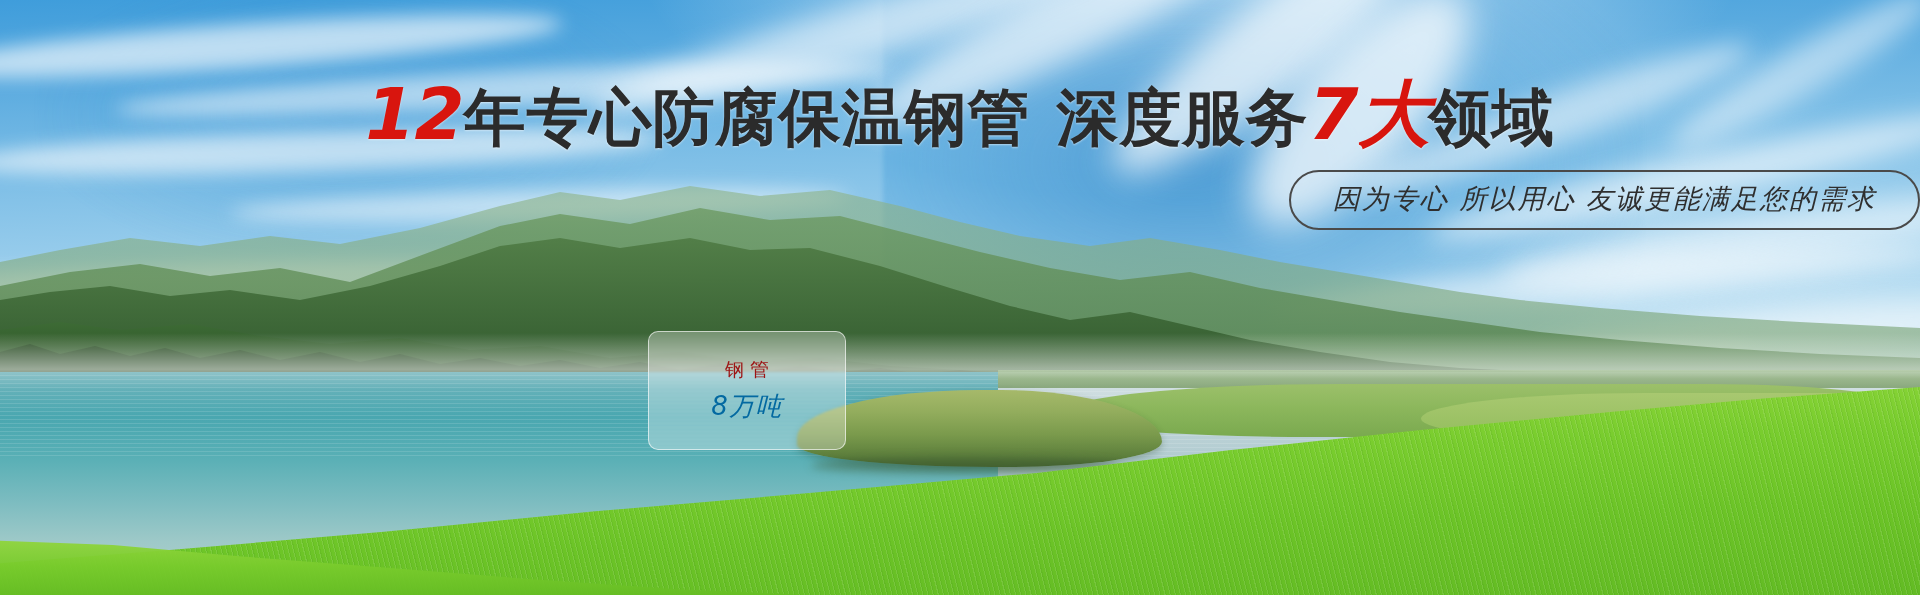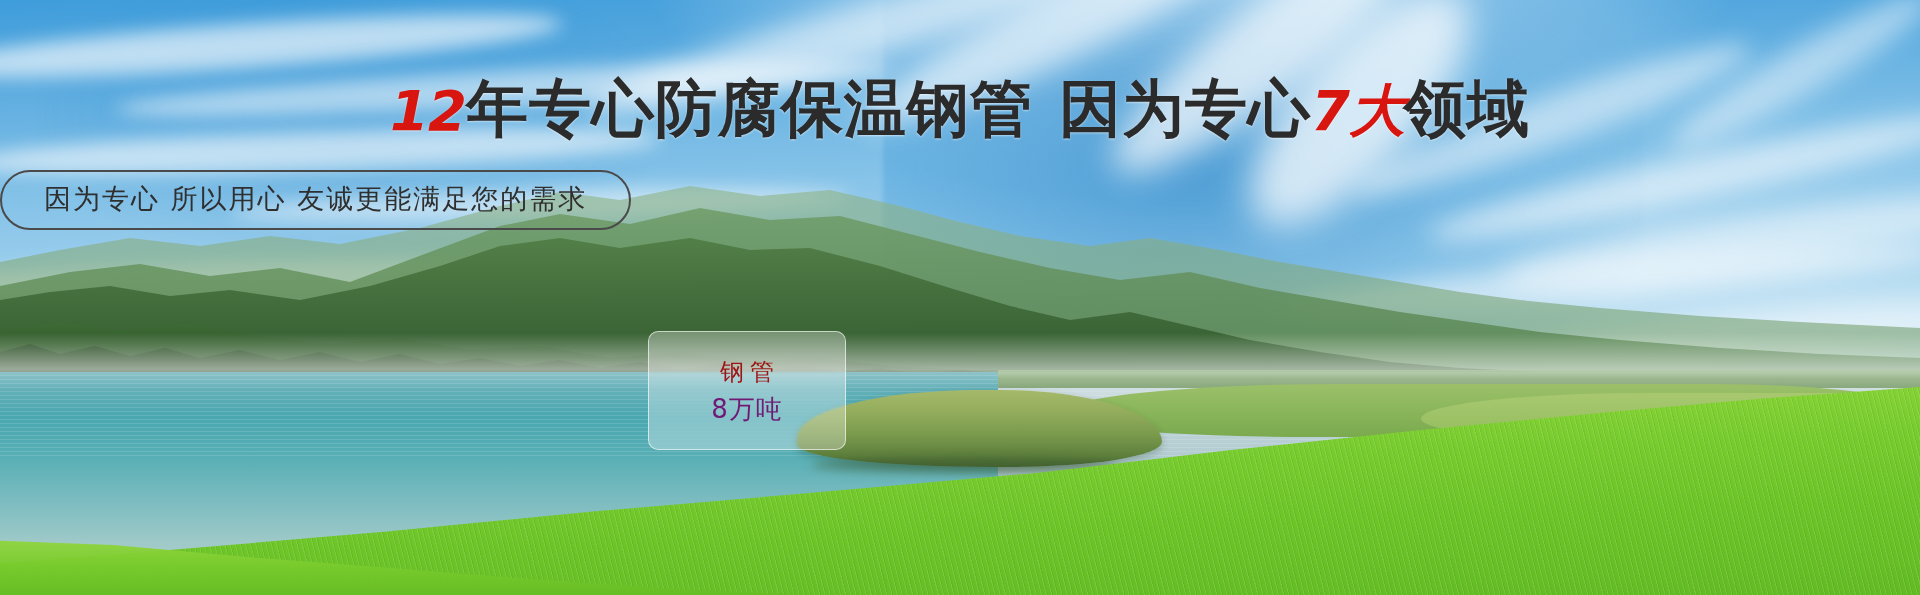--- a/index.html
+++ b/index.html
@@ -198,31 +198,31 @@
     font-size:62px;
     font-weight:bold;
     letter-spacing:1px;
     line-height:1;
     white-space:nowrap;
     color:#2b2b2b;
     text-shadow:0 1px 2px rgba(255,255,255,.5);
   }
   .headline .red {
     color:#d8150e;
-    font-size:56px;
+    font-size:72px;
     font-style:italic;
     font-weight:bold;
     letter-spacing:-1px;
   }
   .headline .gapspace { display:inline-block; width:26px; }
 
   .subtitle-wrap {
     position:absolute; left:0; top:170px;
     width:100%;
-    display:flex; justify-content:flex-start;
+    display:flex; justify-content:flex-end;font-style:italic;
   }
   .subtitle {
     display:inline-block;
     padding:9px 42px 11px;
     border:2px solid #4a4a4a;
     border-radius:30px;
     font-size:27px;
     color:#2f2f2f;
     letter-spacing:2px;
     white-space:nowrap;
@@ -238,31 +238,33 @@
     width:198px; height:119px;
     background:rgba(255,255,255,.30);
     border:1px solid rgba(255,255,255,.62);
     border-radius:10px;
     display:flex; flex-direction:column;
     align-items:center; justify-content:center;
     gap:12px;
     backdrop-filter:blur(1px);
   }
   .card-label {
-    font-size:24px;
+    font-size:19px;
     color:#9d1414;
     letter-spacing:6px;
     text-indent:6px;
     line-height:1;
+    font-family:Liberation Mono, monospace;
   }
   .card-value {
     font-size:26px;
-    color:#701a75;
+    color:#0369a1;
     letter-spacing:1px;
     line-height:1;
+    font-style:italic;
   }
   .card-value sup { font-size:15px; vertical-align:super; }
 </style>
 </head>
 <body>
 
 <div class="banner">
 
   <div class="sky"></div>
   <div class="sky-deep"></div>
@@ -352,21 +354,21 @@
   <div class="marsh2"></div>
   <div class="island"></div>
 
   <div class="grass-fg"></div>
   <div class="grass-blades"></div>
   <div class="grass-left"></div>
 
   <div class="content">
 
     <div class="headline">
-      <span class="red">12</span><span>年专心防腐保温钢管</span><span class="gapspace"></span><span>因为专心</span><span class="red">7大</span><span>领域</span>
+      <span class="red">12</span><span>年专心防腐保温钢管</span><span class="gapspace"></span><span>深度服务</span><span class="red">7大</span><span>领域</span>
     </div>
 
     <div class="subtitle-wrap">
       <div class="subtitle">因为专心 所以用心 友诚更能满足您的需求</div>
     </div>
 
     <div class="cards">
 
       <div class="card">
         <div class="card-label">钢管</div>

